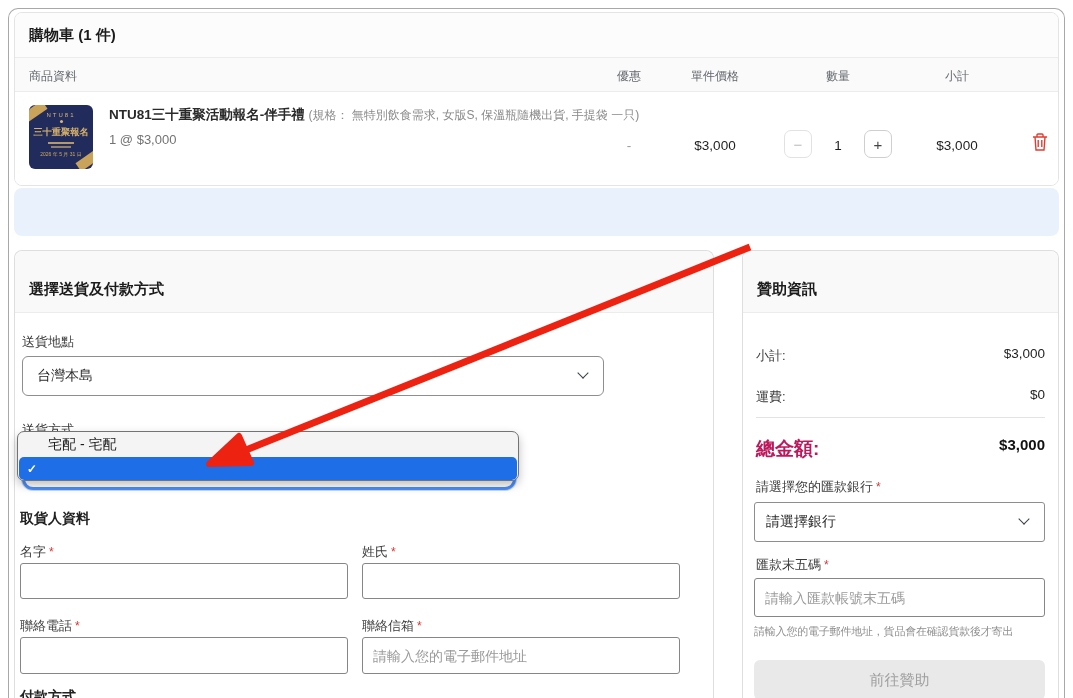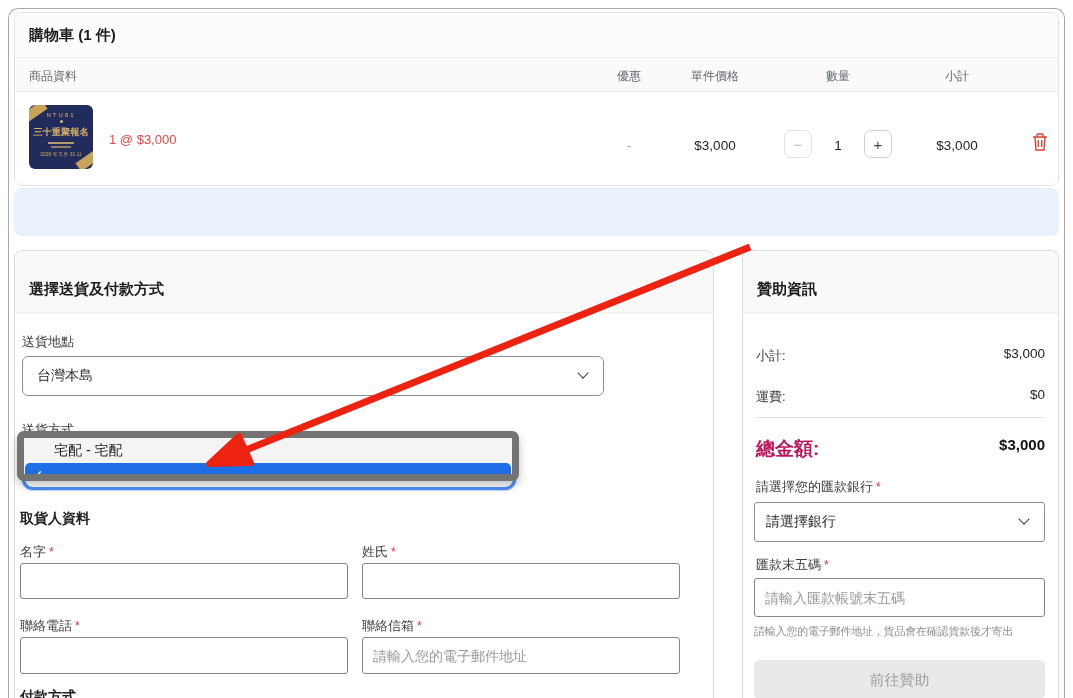--- a/index.html
+++ b/index.html
@@ -29,21 +29,21 @@
   .thumb .t2 { font-size:10px; font-weight:bold; color:#d8b26a; white-space:nowrap; transform:scale(.92); }
   .thumb .bar { width:26px; height:2px; background:rgba(217,181,113,.8); margin:3px auto 2px; }
   .thumb .bar2 { width:20px; height:2px; background:rgba(217,181,113,.6); margin:0 auto 3px; }
   .thumb .t3 { font-size:5px; color:#cfa95f; }
   .thumb .ribbon { position:absolute; width:26px; height:10px; background:#caa35b; transform:rotate(-35deg); }
   .thumb .r1 { left:-8px; top:2px; } .thumb .r2 { right:-9px; bottom:4px; transform:rotate(-35deg); }
 
   .item-title { position:absolute; left:94px; top:14px; width:560px; line-height:18px; }
   .item-name { font-weight:bold; font-size:13.5px; color:#2a2a2a; }
   .item-spec { font-size:12px; color:#8a8a8a; }
-  .item-qtyprice { position:absolute; left:94px; top:40px; font-size:13px; color:#ef4444; }
+  .item-qtyprice { position:absolute; left:94px; top:40px; font-size:13px; color:#737373; }
   .cell { position:absolute; top:46px; transform:translateX(-50%); color:#1f1f1f; }
   .discount-cell { color:#9a9a9a; }
   .step-btn { position:absolute; top:38px; width:28px; height:28px; border-radius:7px; background:#fff;
     display:flex; align-items:center; justify-content:center; font-size:15px; }
   .minus { left:769px; border:1px solid #e2e2e2; color:#bdbdbd; }
   .plus { left:849px; border:1px solid #cfcfcf; color:#444; }
   .trash { position:absolute; left:1016px; top:40px; width:18px; height:20px; }
 
   
   .alert-bar { position:absolute; left:14px; top:188px; width:1045px; height:48px;
@@ -75,21 +75,21 @@
 
   .text-input { position:absolute; border:1px solid #868686; border-radius:3px; background:#fff;
     font-size:14px; padding:0 10px; color:#222; font-family:"Liberation Sans", sans-serif; }
   .text-input::placeholder { color:#9a9a9a; }
 
   
   .method-select { position:absolute; left:22px; top:448px; width:494px; height:42px;
     border-radius:11px; background:#fff; border:3px solid #4c8df6;
     box-shadow:0 0 0 1px rgba(76,141,246,.35); }
   .dropdown-menu { position:absolute; left:17px; top:431px; width:502px; height:50px; z-index:40;
-    background:#f4f4f5; border:7px solid #737373; border-radius:7px;
+    background:#f4f4f5; border:1px solid #737373; border-radius:7px;
     box-shadow:0 4px 10px rgba(0,0,0,.25); overflow:hidden; }
   .dd-opt1 { height:25px; line-height:25px; padding-left:30px; font-size:14px; color:#1c1c1c; }
   .dd-opt2 { height:23px; margin:0 1px; background:#1e6ee8; border-radius:5px; color:#fff;
     font-weight:bold; font-size:14px; display:flex; align-items:center; padding-left:8px; }
   .dd-check { width:20px; font-size:12px; font-weight:bold; }
 
   
   .sum-label { position:absolute; left:756px; font-size:13px; color:#3a3a3a; }
   .sum-value { position:absolute; width:145px; left:900px; text-align:right; font-size:13.5px; color:#1f1f1f; }
   .sum-divider { position:absolute; left:756px; top:417px; width:289px; height:1px; background:#e3e3e3; }
@@ -120,20 +120,24 @@
       <div class="thumb">
         <div class="ribbon r1"></div>
         <div class="t1">NTU81</div>
         <div class="dot"></div>
         <div class="t2">三十重聚報名</div>
         <div class="bar"></div>
         <div class="bar2"></div>
         <div class="t3">2026 年 5 月 31 日</div>
         <div class="ribbon r2"></div>
       </div>
+      <div class="item-title">
+        <span class="item-name">NTU81三十重聚活動報名-伴手禮</span>
+        <span class="item-spec">(規格： 無特別飲食需求, 女版S, 保溫瓶隨機出貨, 手提袋 一只)</span>
+      </div>
       <div class="item-qtyprice">1 @ $3,000</div>
       <div class="cell discount-cell" style="left:614px;">-</div>
       <div class="cell" style="left:700px;">$3,000</div>
       <div class="step-btn minus">
         <span>−</span>
       </div>
       <div class="cell" style="left:823px;">1</div>
       <div class="step-btn plus">
         <span>+</span>
       </div>

